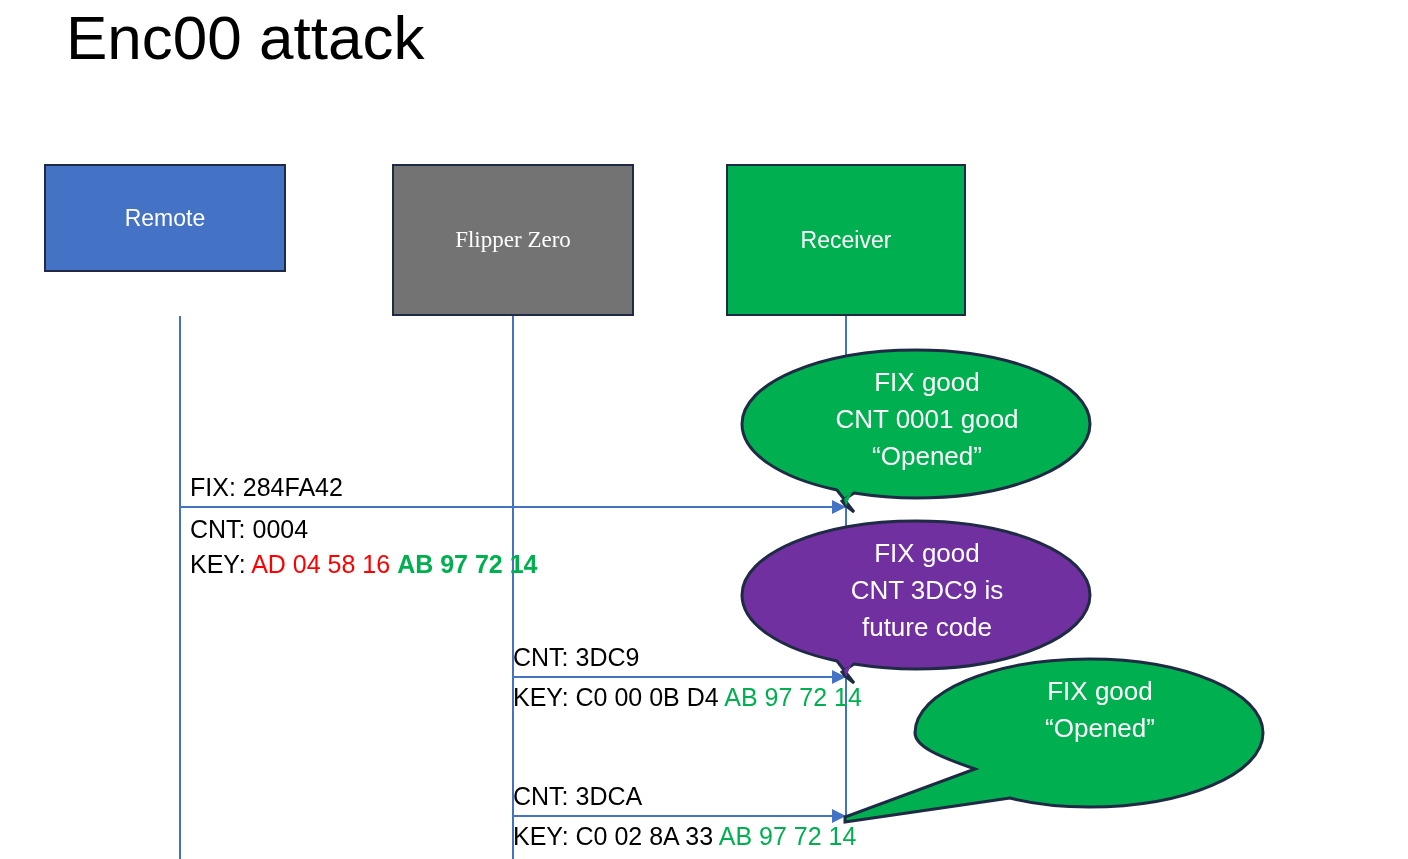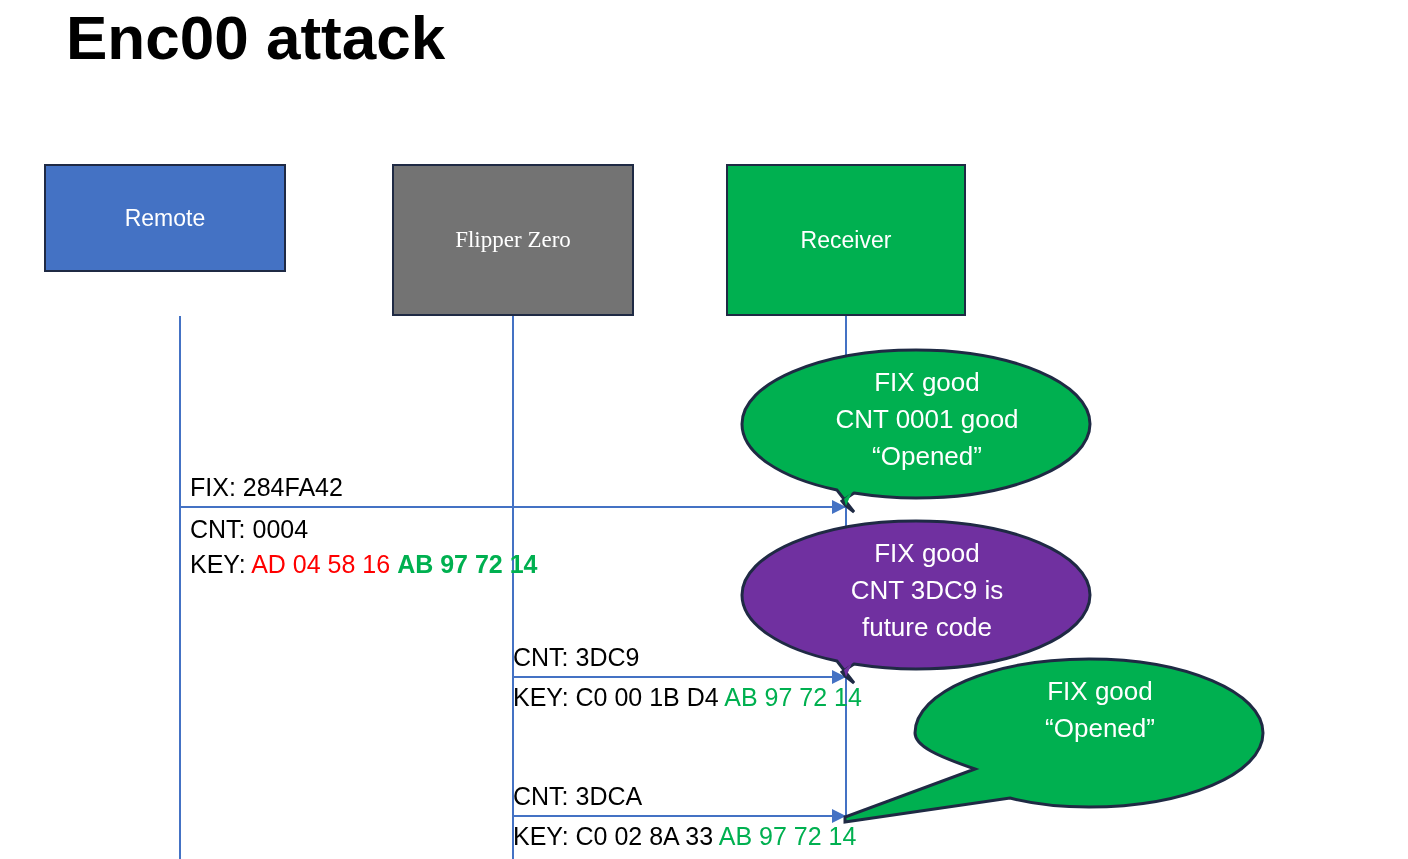--- a/index.html
+++ b/index.html
@@ -18,21 +18,21 @@
     overflow: hidden;
   }
 
   
   #title {
     position: absolute;
     left: 66px;
     top: 2px;
     font-size: 62px;
     line-height: 1.15;
-    font-weight: 700;
+    font-weight: 400;
     color: #000000;
     letter-spacing: 0px;
     white-space: nowrap;
   }
 
   
   .actor-box {
     position: absolute;
     box-sizing: border-box;
     border: 2px solid #1f2a44;
@@ -152,21 +152,21 @@
       <span>KEY: </span><span class="k-red">AD 04 58 16</span><span> </span><span class="k-green k-bold">AB 97 72 14</span>
     </div>
   </div>
 
   <div class="msg-line" id="msg2-line"></div>
   <div class="msg-head" id="msg2-head"></div>
   <div class="msg-label" id="label-3">
     <span>CNT: 3DC9</span>
   </div>
   <div class="msg-label" id="label-4">
-    <span>KEY: C0 00 1B D4 </span><span class="k-green">AB 97 72 14</span>
+    <span>KEY: C0 00 0B D4 </span><span class="k-green">AB 97 72 14</span>
   </div>
 
   <div class="msg-line" id="msg3-line"></div>
   <div class="msg-head" id="msg3-head"></div>
   <div class="msg-label" id="label-5">
     <span>CNT: 3DCA</span>
   </div>
   <div class="msg-label" id="label-6">
     <span>KEY: C0 02 8A 33 </span><span class="k-green">AB 97 72 14</span>
   </div>

